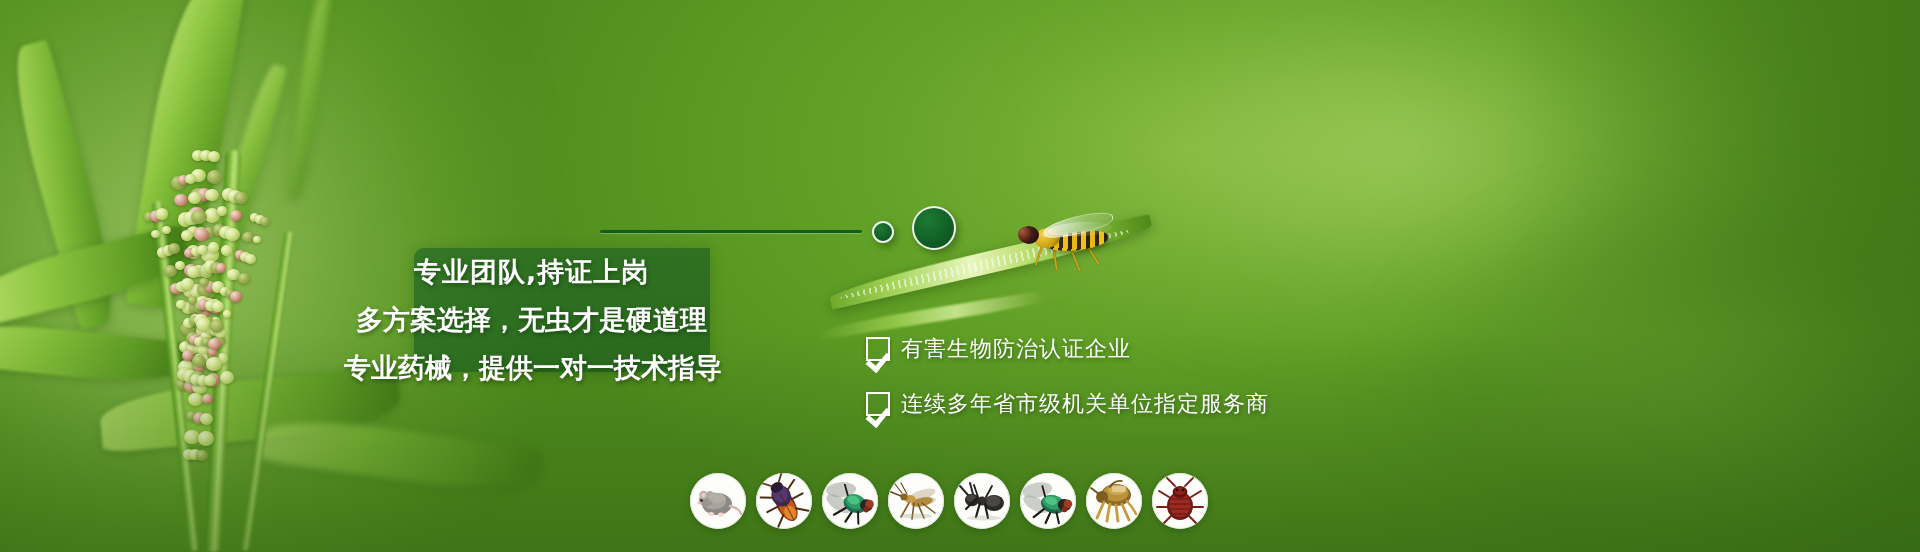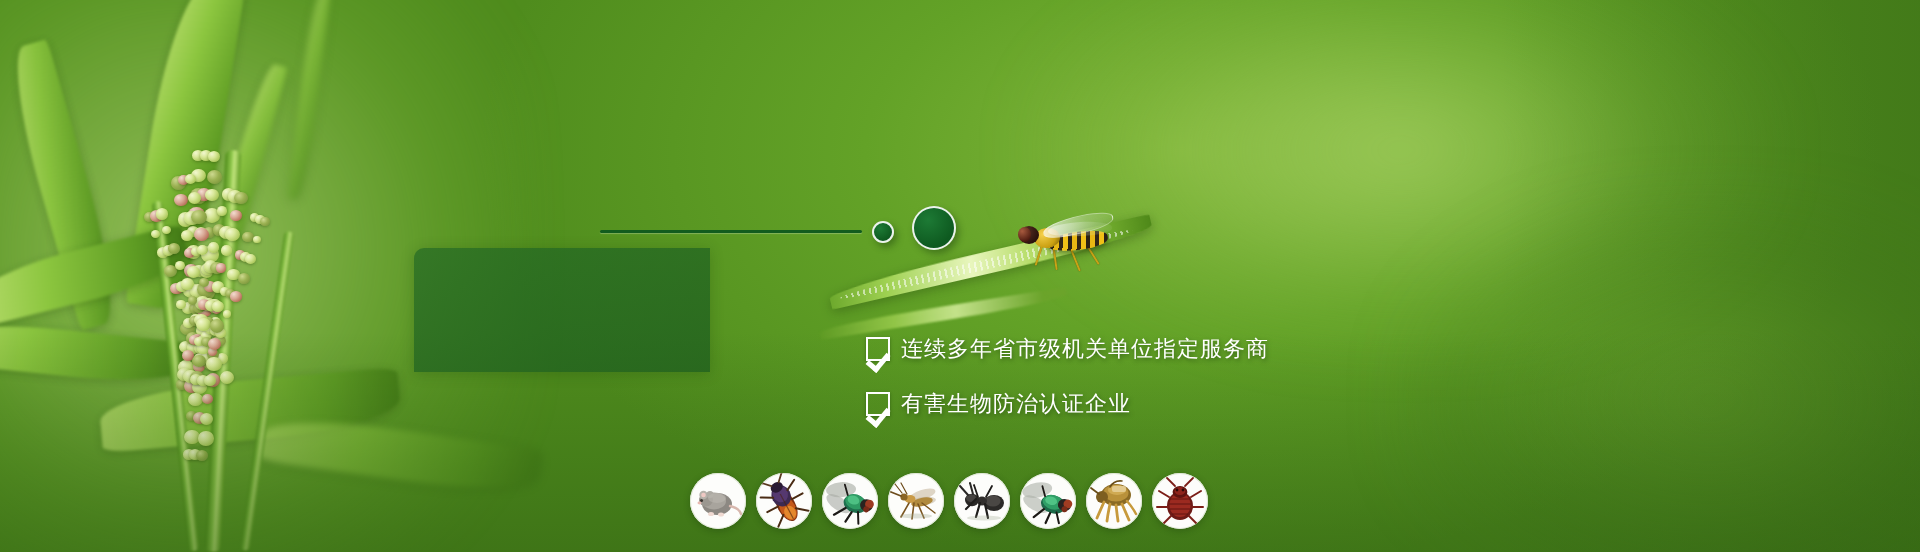--- a/index.html
+++ b/index.html
@@ -471,29 +471,34 @@
   </div>
 
 
   <div class="deco">
     <div class="deco-line"></div>
     <div class="deco-dot dd1"></div>
     <div class="deco-dot dd2"></div>
   </div>
 
   <div class="infobox"></div>
+  <div class="lines">
+    <div class="line l1">专业团队,持证上岗</div>
+    <div class="line l2">多方案选择，无虫才是硬道理</div>
+    <div class="line l3">专业药械，提供一对一技术指导</div>
+  </div>
 
   <div class="checks">
     <div class="check-row">
       <div class="check-box"></div>
-      <div class="check-text">连续多年省市级机关单位指定服务商</div>
+      <div class="check-text">有害生物防治认证企业</div>
     </div>
     <div class="check-row">
       <div class="check-box"></div>
-      <div class="check-text">有害生物防治认证企业</div>
+      <div class="check-text">连续多年省市级机关单位指定服务商</div>
     </div>
   </div>
 
   <div class="pests" id="pest-row">
       <div class="pest" title="鼠">
       <svg width="56" height="56" viewBox="0 0 56 56">
         <ellipse cx="27" cy="31" rx="15" ry="11" fill="#8c8882"></ellipse>
         <ellipse cx="24" cy="28" rx="12" ry="8.5" fill="#a8a49d"></ellipse>
         <ellipse cx="16" cy="27" rx="7" ry="6.5" fill="#9b9790"></ellipse>
         <circle cx="13.5" cy="22" r="4.2" fill="#b6b2ab"></circle>

